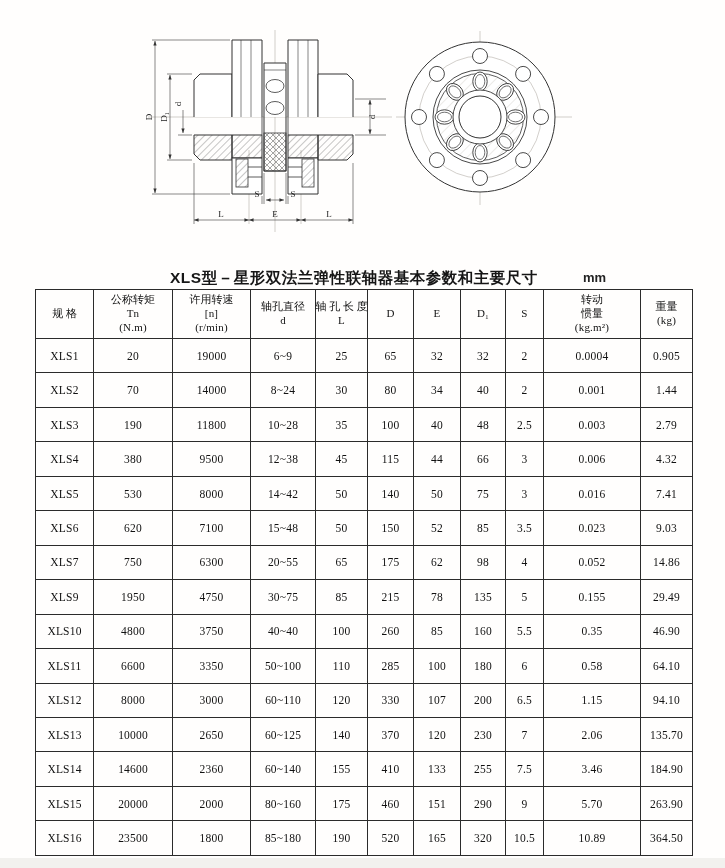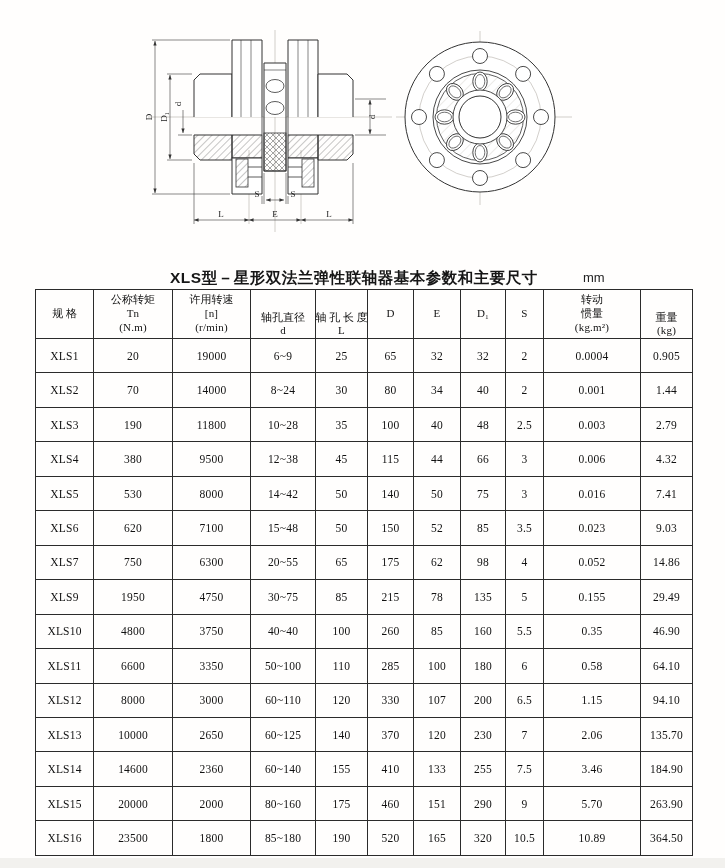--- a/index.html
+++ b/index.html
@@ -13,35 +13,35 @@
   .title-row{position:absolute;left:0;top:252px;width:660px;height:24px;margin-top:16px;}
   .doc-title{
     position:absolute;left:170px;top:0;margin:0;
     font-family:"Liberation Sans","DejaVu Sans",sans-serif;
     font-weight:bold;font-size:15.5px;letter-spacing:.5px;color:#161616;
     white-space:nowrap;
   }
   .unit-label{
     position:absolute;left:583px;top:2px;
     font-family:"Liberation Sans","DejaVu Sans",sans-serif;
-    font-size:13px;color:#222;
+    font-size:13px;color:#222;font-weight:bold;
   }
   table.params{
     position:absolute;left:35px;top:289px;width:657px;height:567px;
     border-collapse:collapse;table-layout:fixed;
   }
   table.params th,table.params td{
     border:1px solid #2b2b2b;padding:0;text-align:center;vertical-align:middle;
   }
   thead tr{height:49px;}
   tbody tr{height:32.4px;}
   td{font-size:11.5px;letter-spacing:.2px;}
   th{font-weight:normal;font-size:11px;line-height:1.25;}
   th .cellwrap{display:flex;flex-direction:column;justify-content:center;align-items:center;height:100%;font-family:Liberation Serif, serif;}
-  th.spread .cellwrap{justify-content:flex-end;padding:3px 0;}
+  th.spread .cellwrap{justify-content:center;padding:3px 0;}
   .hline{white-space:nowrap;}
   .hline.latin{font-size:11px;letter-spacing:.2px;}
   .page-bottom-edge{position:absolute;left:0;top:858px;width:725px;height:10px;background:#f2f1ee;}
 </style>
 </head>
 <body>
 
 <svg class="drawing" width="725" height="250" viewBox="0 0 725 250">
   <defs>
     <pattern id="hatch" patternUnits="userSpaceOnUse" width="5" height="5" patternTransform="rotate(45)">

